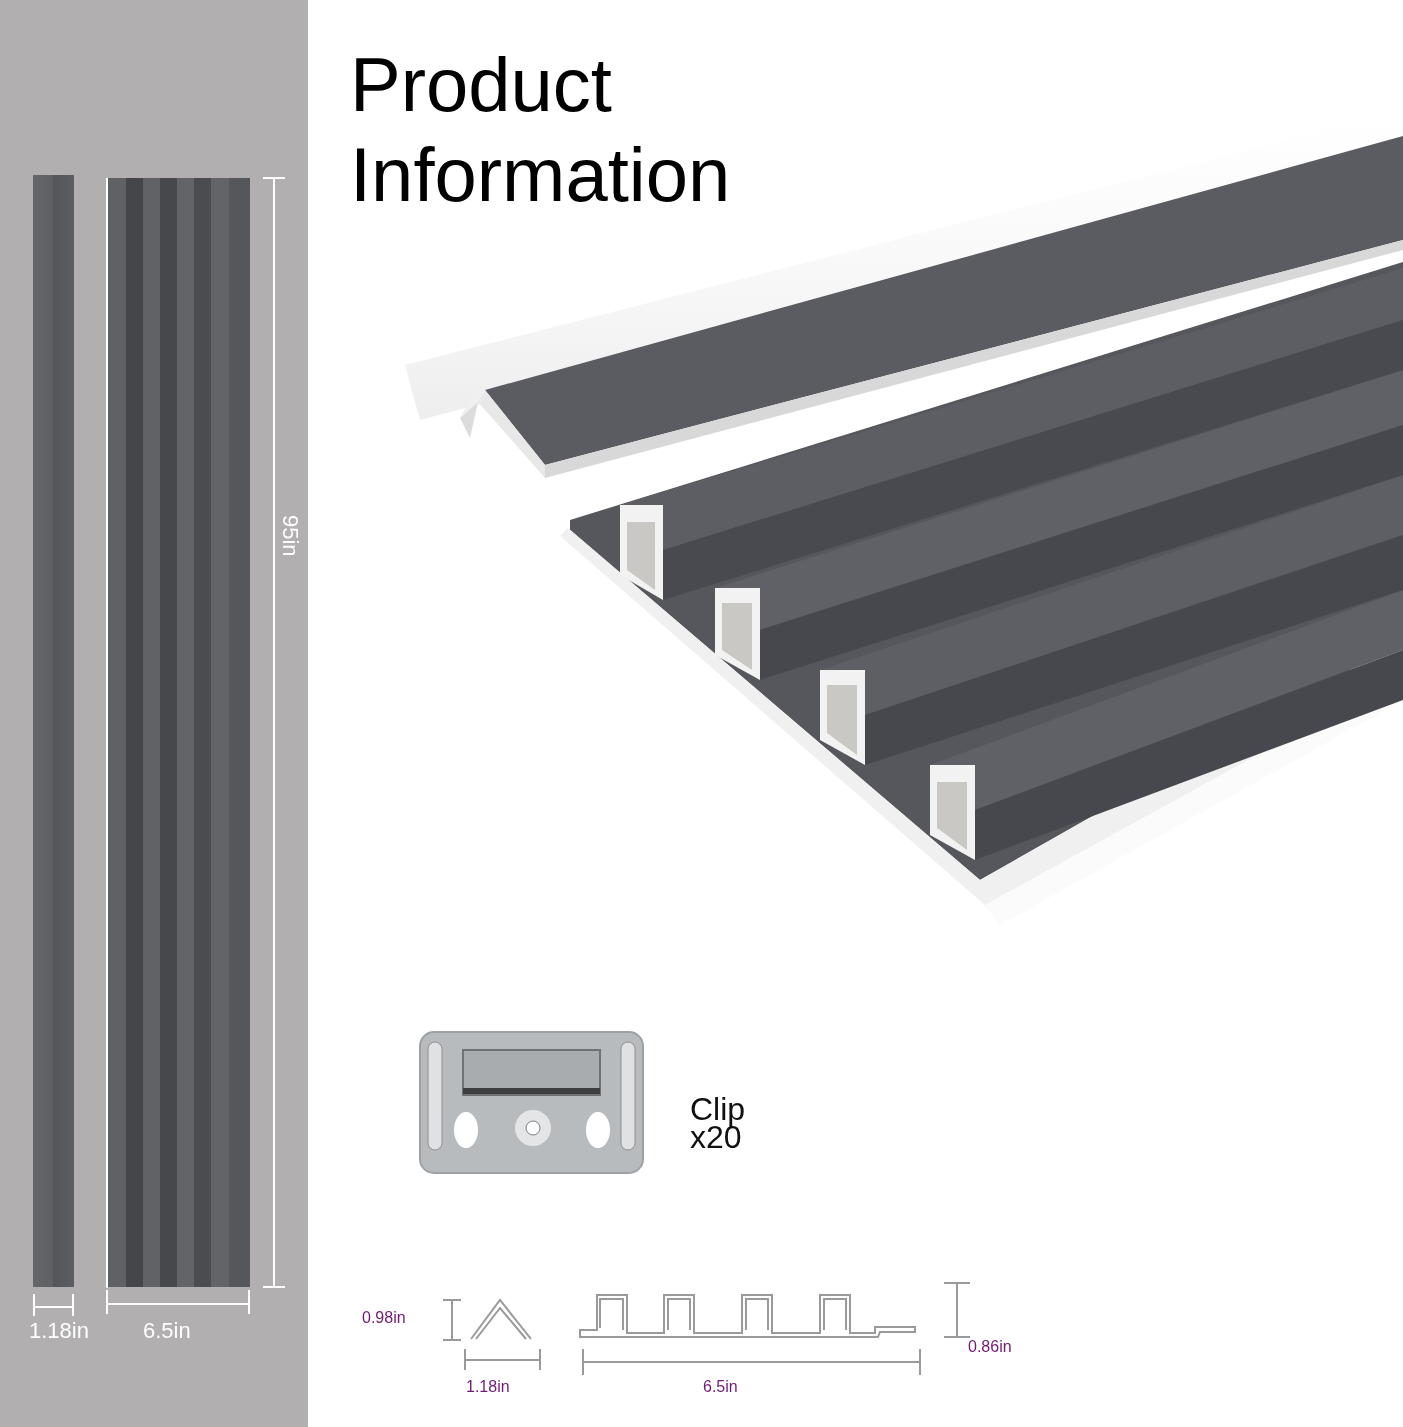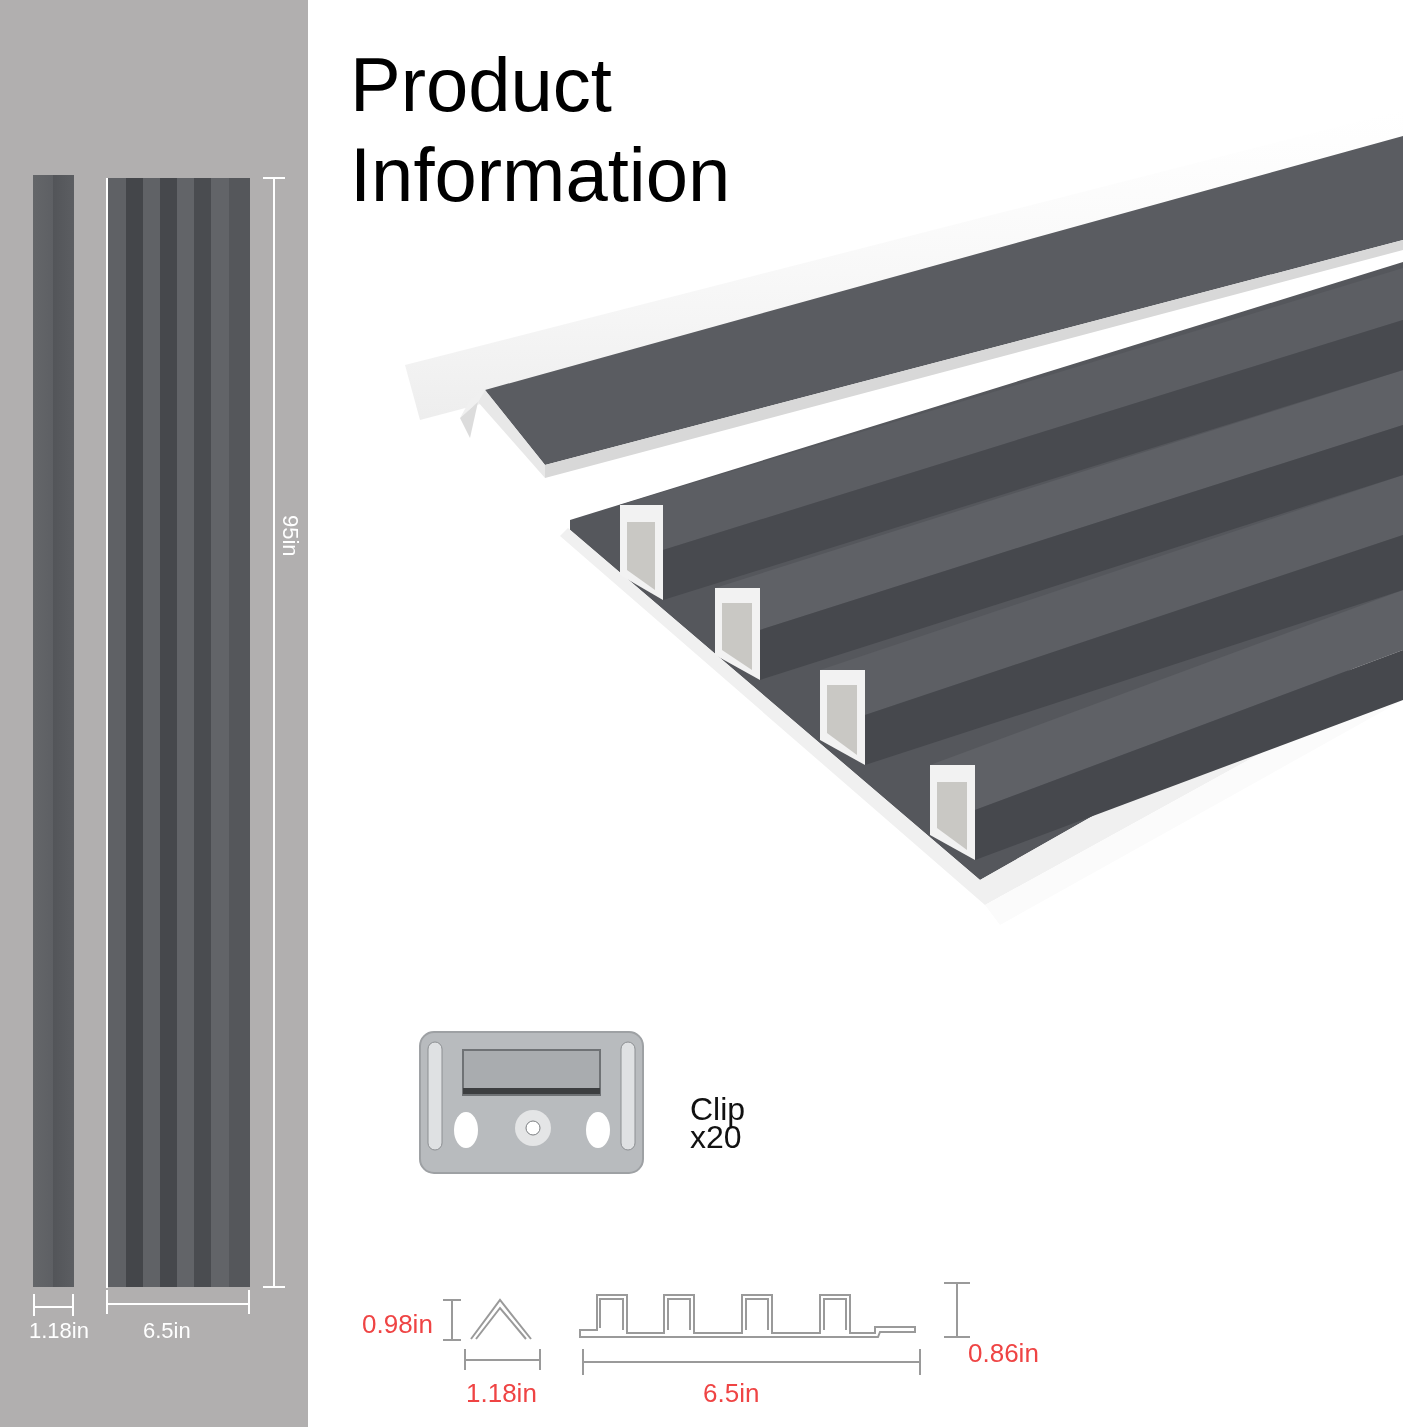--- a/index.html
+++ b/index.html
@@ -18,21 +18,21 @@
   .dim-label.vert { transform:rotate(90deg); transform-origin:left top; }
 
   .title { position:absolute; left:350px; top:40px; font-size:76px; font-weight:normal; line-height:90px;
            color:#000000; letter-spacing:0px; }
 
   .render { position:absolute; left:0; top:0; width:1403px; height:1000px; pointer-events:none; }
 
   .clip-img { position:absolute; left:418px; top:1030px; width:227px; height:145px; }
   .clip-label { position:absolute; left:669px; top:1095px; font-size:32px; line-height:28px; color:#111111;margin-left:21px; }
 
-  .profile-label { position:absolute; color:#ef4444; font-size:26px; }
+  .profile-label { position:absolute; color:#701a75; font-size:16px; }
   .profiles { position:absolute; left:0; top:0; width:1403px; height:1427px; pointer-events:none; }
 </style>
 </head>
 <body>
 
 <div class="left-panel">
   <div class="narrow-slat"></div>
   <div class="wide-slat"></div>
 
   <div class="dim-line" style="left:33px;top:1306px;width:41px;height:2px;"></div>

